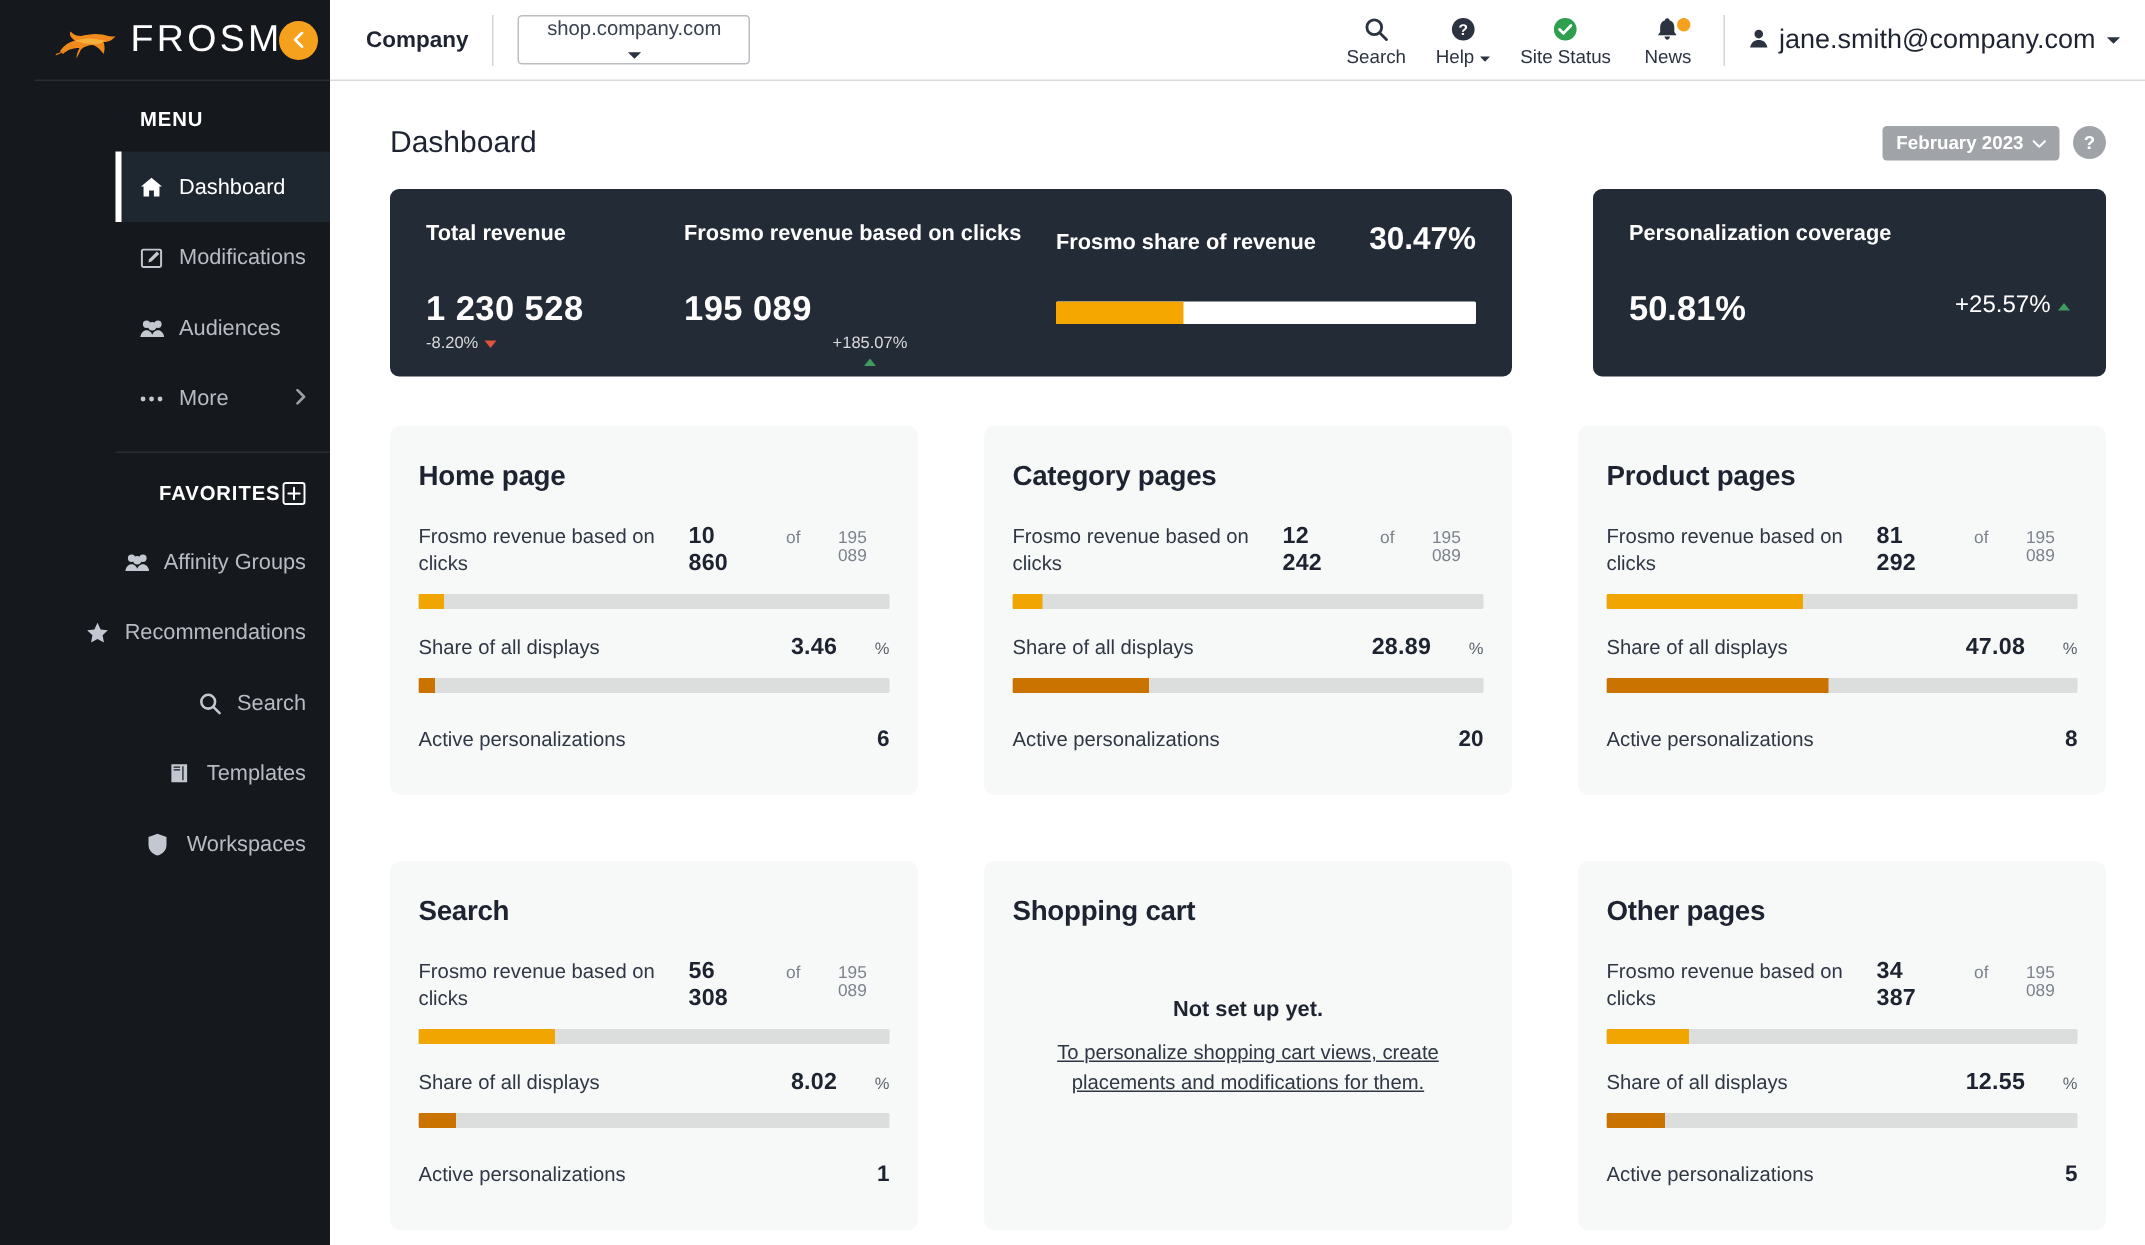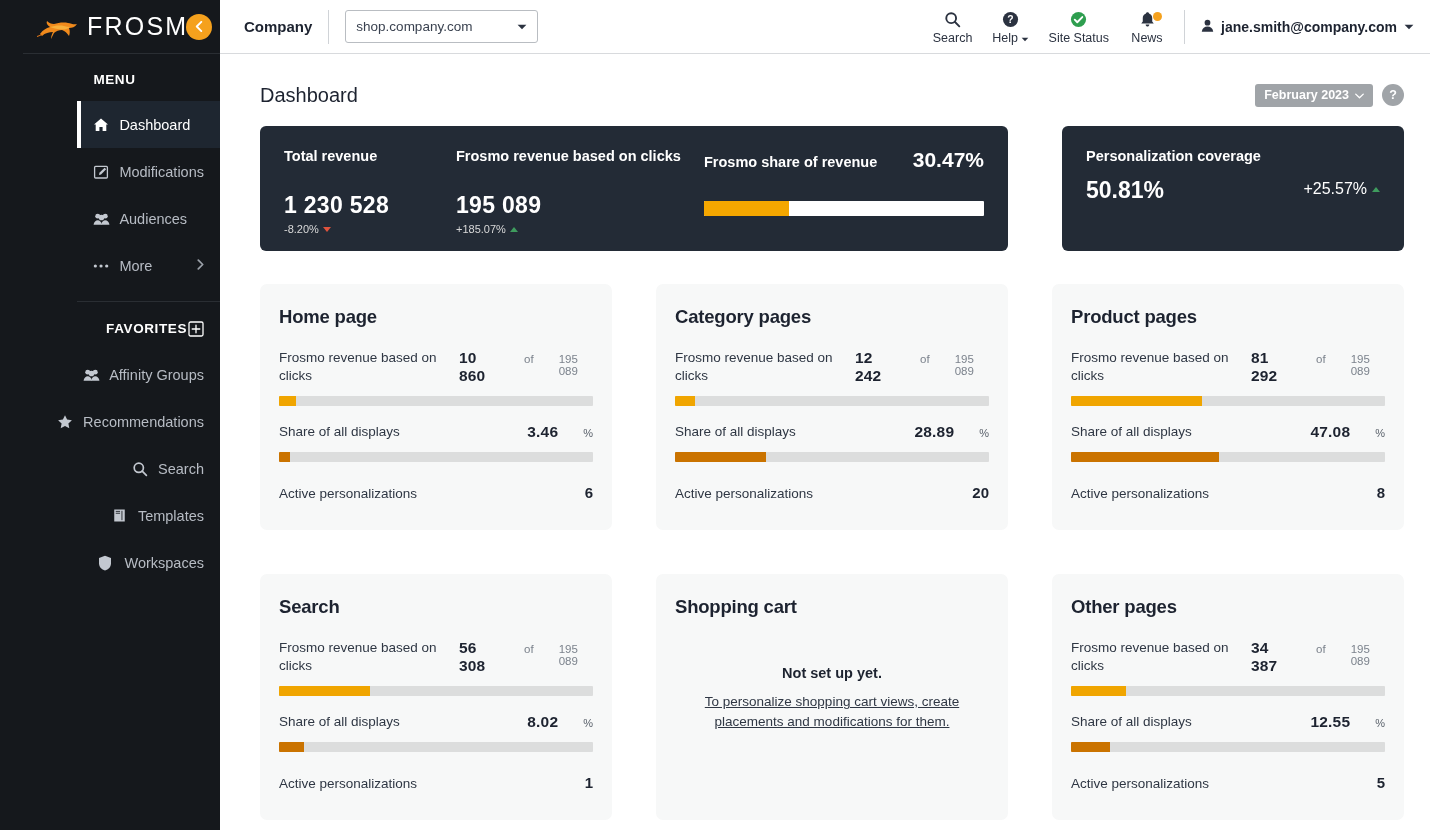--- a/index.html
+++ b/index.html
@@ -69,40 +69,40 @@
   .main { flex: 1; display: flex; flex-direction: column; background: #ffffff; }
   .topbar {
     height: 54px; border-bottom: 1px solid #d8dadd;
     display: flex; align-items: center; padding: 0 16px 0 24px;
     background: #ffffff; flex: 0 0 54px;
   }
   .company-label { font-size: 15px; font-weight: bold; color: #1d2330; }
   .vdiv { width: 1px; height: 34px; background: #d0d3d7; margin: 0 16px; }
   .site-select {
     border: 1px solid #b9bdc2; border-radius: 3px;
-    height: 33px; width: 193px; padding: 0 10px;
+    height: 33px; width: 155px; padding: 0 10px;
     display: flex; align-items: center; justify-content: space-between;
-    font-size: 13.5px; color: #3a4250; cursor: pointer; background: #fff;
+    font-size: 13.5px; color: #3a4250; cursor: pointer; background: #fff; flex-direction: column;
   }
   .caret { font-size: 9px; color: #2b3240; }
   .top-actions { margin-left: auto; display: flex; align-items: center; }
   .top-action {
     display: flex; flex-direction: column; align-items: center;
     justify-content: center; min-width: 58px; padding: 0 9px;
     color: #2b3240; font-size: 12.5px; cursor: pointer; position: relative;
   }
   .top-action .ti { height: 21px; display: flex; align-items: center; }
   .top-action .tl { margin-top: 1px; display: flex; align-items: center; gap: 3px; }
   .bell-dot {
     position: absolute; width: 9px; height: 9px; border-radius: 50%;
     background: #f5a11d; top: 3px; right: 14px;
   }
   .user-box {
     display: flex; align-items: center; gap: 7px;
-    font-size: 14px; font-weight: bold; color: #1d2330;
+    font-size: 18px; font-weight: normal; color: #1d2330;
     padding-left: 16px; margin-left: 8px;
     border-left: 1px solid #d0d3d7; height: 34px; cursor: pointer; justify-content: center;
   }
 
   
   .page-head {
     display: flex; align-items: center;
     padding: 20px 26px 0 40px; height: 62px;
   }
   .page-title { font-size: 20px; color: #1d2330; font-weight: normal; }
@@ -128,31 +128,31 @@
   }
   .kpi-main { flex: 0 0 748px; display: flex; }
   .kpi-cov { flex: 1; }
   .kpi-col-1 { width: 172px; }
   .kpi-col-2 { width: 248px; }
   .kpi-col-3 { flex: 1; }
   .kpi-label { font-size: 14.5px; font-weight: bold; color: #ffffff; }
   .kpi-value { font-size: 23px; font-weight: bold; margin-top: 28px; letter-spacing: 0.3px; }
   .kpi-delta { font-size: 11px; margin-top: 4px; display: flex; align-items: center; gap: 4px; }
   .d-down { color: #d9d9d9; }
-  .d-up { color: #d9d9d9; }
+  .d-up { color: #d9d9d9; flex-direction: column; }
   .tri-d { width: 0; height: 0; border-left: 4px solid transparent; border-right: 4px solid transparent; border-top: 5px solid #e0533d; }
   .tri-u { width: 0; height: 0; border-left: 4px solid transparent; border-right: 4px solid transparent; border-bottom: 5px solid #3f9c5e; }
   .share-head { display: flex; align-items: baseline; }
   .share-pct { margin-left: auto; font-size: 21px; font-weight: bold; }
   .share-track {
     height: 15px; background: #ffffff; border-radius: 1px;
     margin-top: 29px; overflow: hidden;
   }
   .share-fill { height: 100%; background: #f5a700; }
-  .cov-value { font-size: 23px; font-weight: bold; margin-top: 13px; }
+  .cov-value { font-size: 23px; font-weight: bold; margin-top: 28px; }
   .cov-row { display: flex; align-items: flex-end; }
   .cov-delta { margin-left: auto; font-size: 16px; display: flex; align-items: center; gap: 5px; padding-bottom: 6px; text-align: right; }
 
   
   .grid { display: grid; grid-template-columns: repeat(3, 1fr); gap: 44px; margin-top: 33px; }
   .card {
     background: #f7f8f8; border-radius: 7px;
     padding: 22px 19px 18px 19px; min-height: 246px;
   }
   .card-title { font-size: 18.5px; color: #1d2330; font-weight: bold; letter-spacing: -0.2px; }

